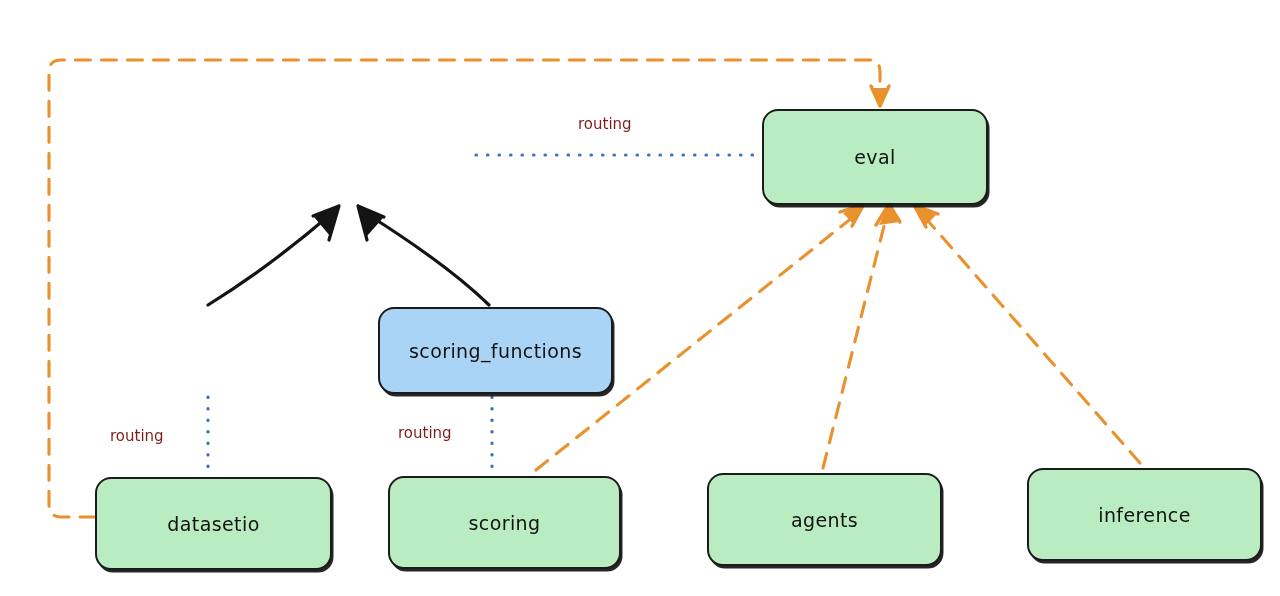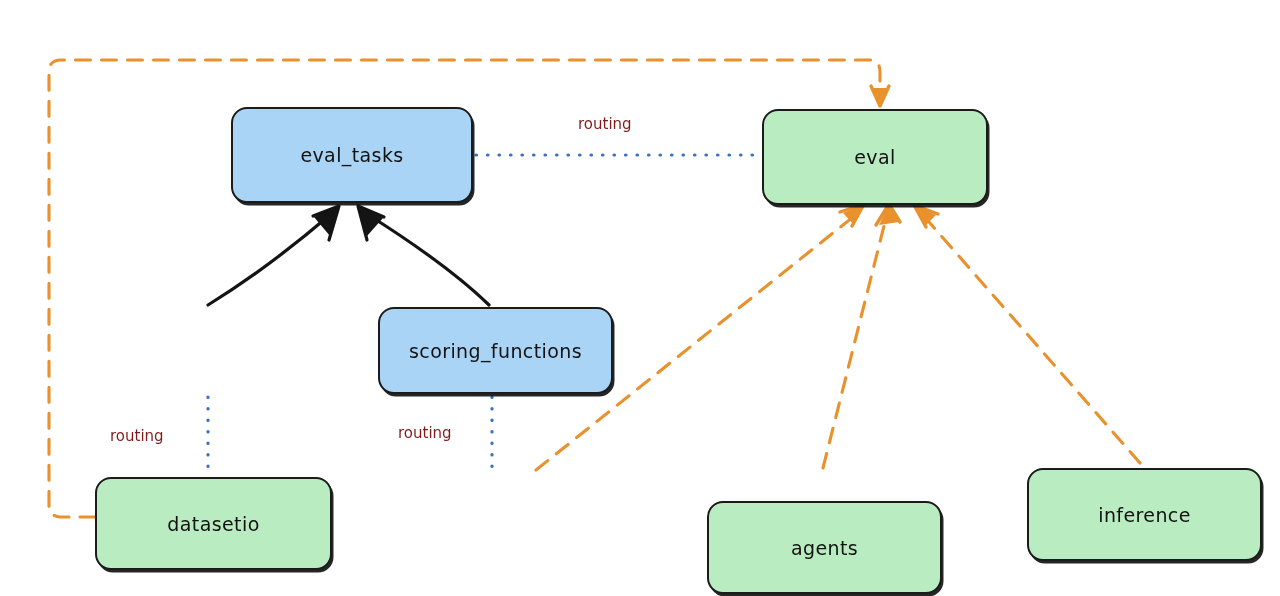--- a/index.html
+++ b/index.html
@@ -94,39 +94,39 @@
       <path d="M358,206 L383,218 L367,236 Z" fill="#141414"></path>
     </g>
 
     <path d="M476,155 L783,155" fill="none" stroke="#3b6fc6" stroke-width="3.2" stroke-dasharray="0.5 11" stroke-linecap="round"></path>
 
     <path d="M208,397 L208,474" fill="none" stroke="#3b6fc6" stroke-width="3.2" stroke-dasharray="0.5 11" stroke-linecap="round"></path>
 
     <path d="M492,397 L492,473" fill="none" stroke="#3b6fc6" stroke-width="3.2" stroke-dasharray="0.5 11" stroke-linecap="round"></path>
   </svg>
 
-  <div class="node blue" style="left:231px; top:107px; width:242px; height:96px;">
-    <span class="label">eval_tasks</span>
-  </div>
 
   <div class="node green" style="left:762px; top:109px; width:226px; height:96px;">
     <span class="label">eval</span>
   </div>
 
 
   <div class="node blue" style="left:378px; top:307px; width:235px; height:87px;text-align:center;">
     <span class="label">scoring_functions</span>
   </div>
 
   <div class="node green" style="left:95px; top:477px; width:237px; height:93px;">
     <span class="label">datasetio</span>
   </div>
 
+  <div class="node green" style="left:388px; top:476px; width:233px; height:93px;">
+    <span class="label">scoring</span>
+  </div>
 
-  <div class="node green" style="left:707px; top:473px; width:235px; height:93px;margin-top:28px;">
+  <div class="node green" style="left:707px; top:473px; width:235px; height:93px;">
     <span class="label">agents</span>
   </div>
 
   <div class="node green" style="left:1027px; top:468px; width:235px; height:93px;text-align:right;">
     <span class="label">inference</span>
   </div>
 
   <div class="edge-label" style="left:578px; top:115px;">routing</div>
 
   <div class="edge-label" style="left:110px; top:427px;">routing</div>

